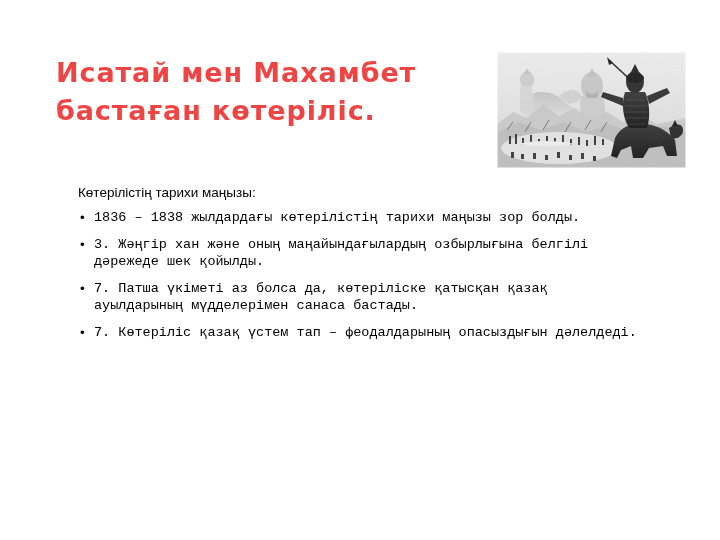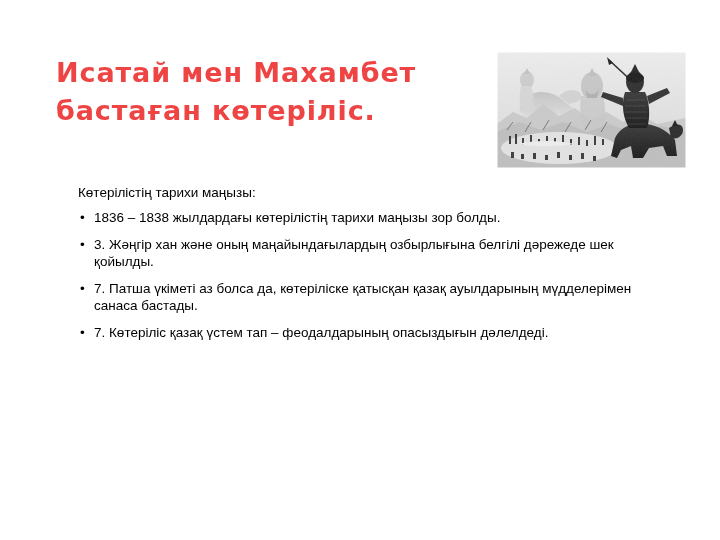--- a/index.html
+++ b/index.html
@@ -81,20 +81,21 @@
   .bullet-dot {
     position: absolute;
     left: 2px;
     top: 0;
     line-height: 17.5px;
     font-size: 13.5px;
     color: #000000;
   }
   .bullet-text {
     display: block;
+    font-family: Liberation Mono, monospace;
   }
 </style>
 </head>
 <body>
 
 <div class="slide">
 
   <h1 class="slide-title">Исатай мен Махамбет бастаған көтеріліс.</h1>
 
   <div class="hero-image">

